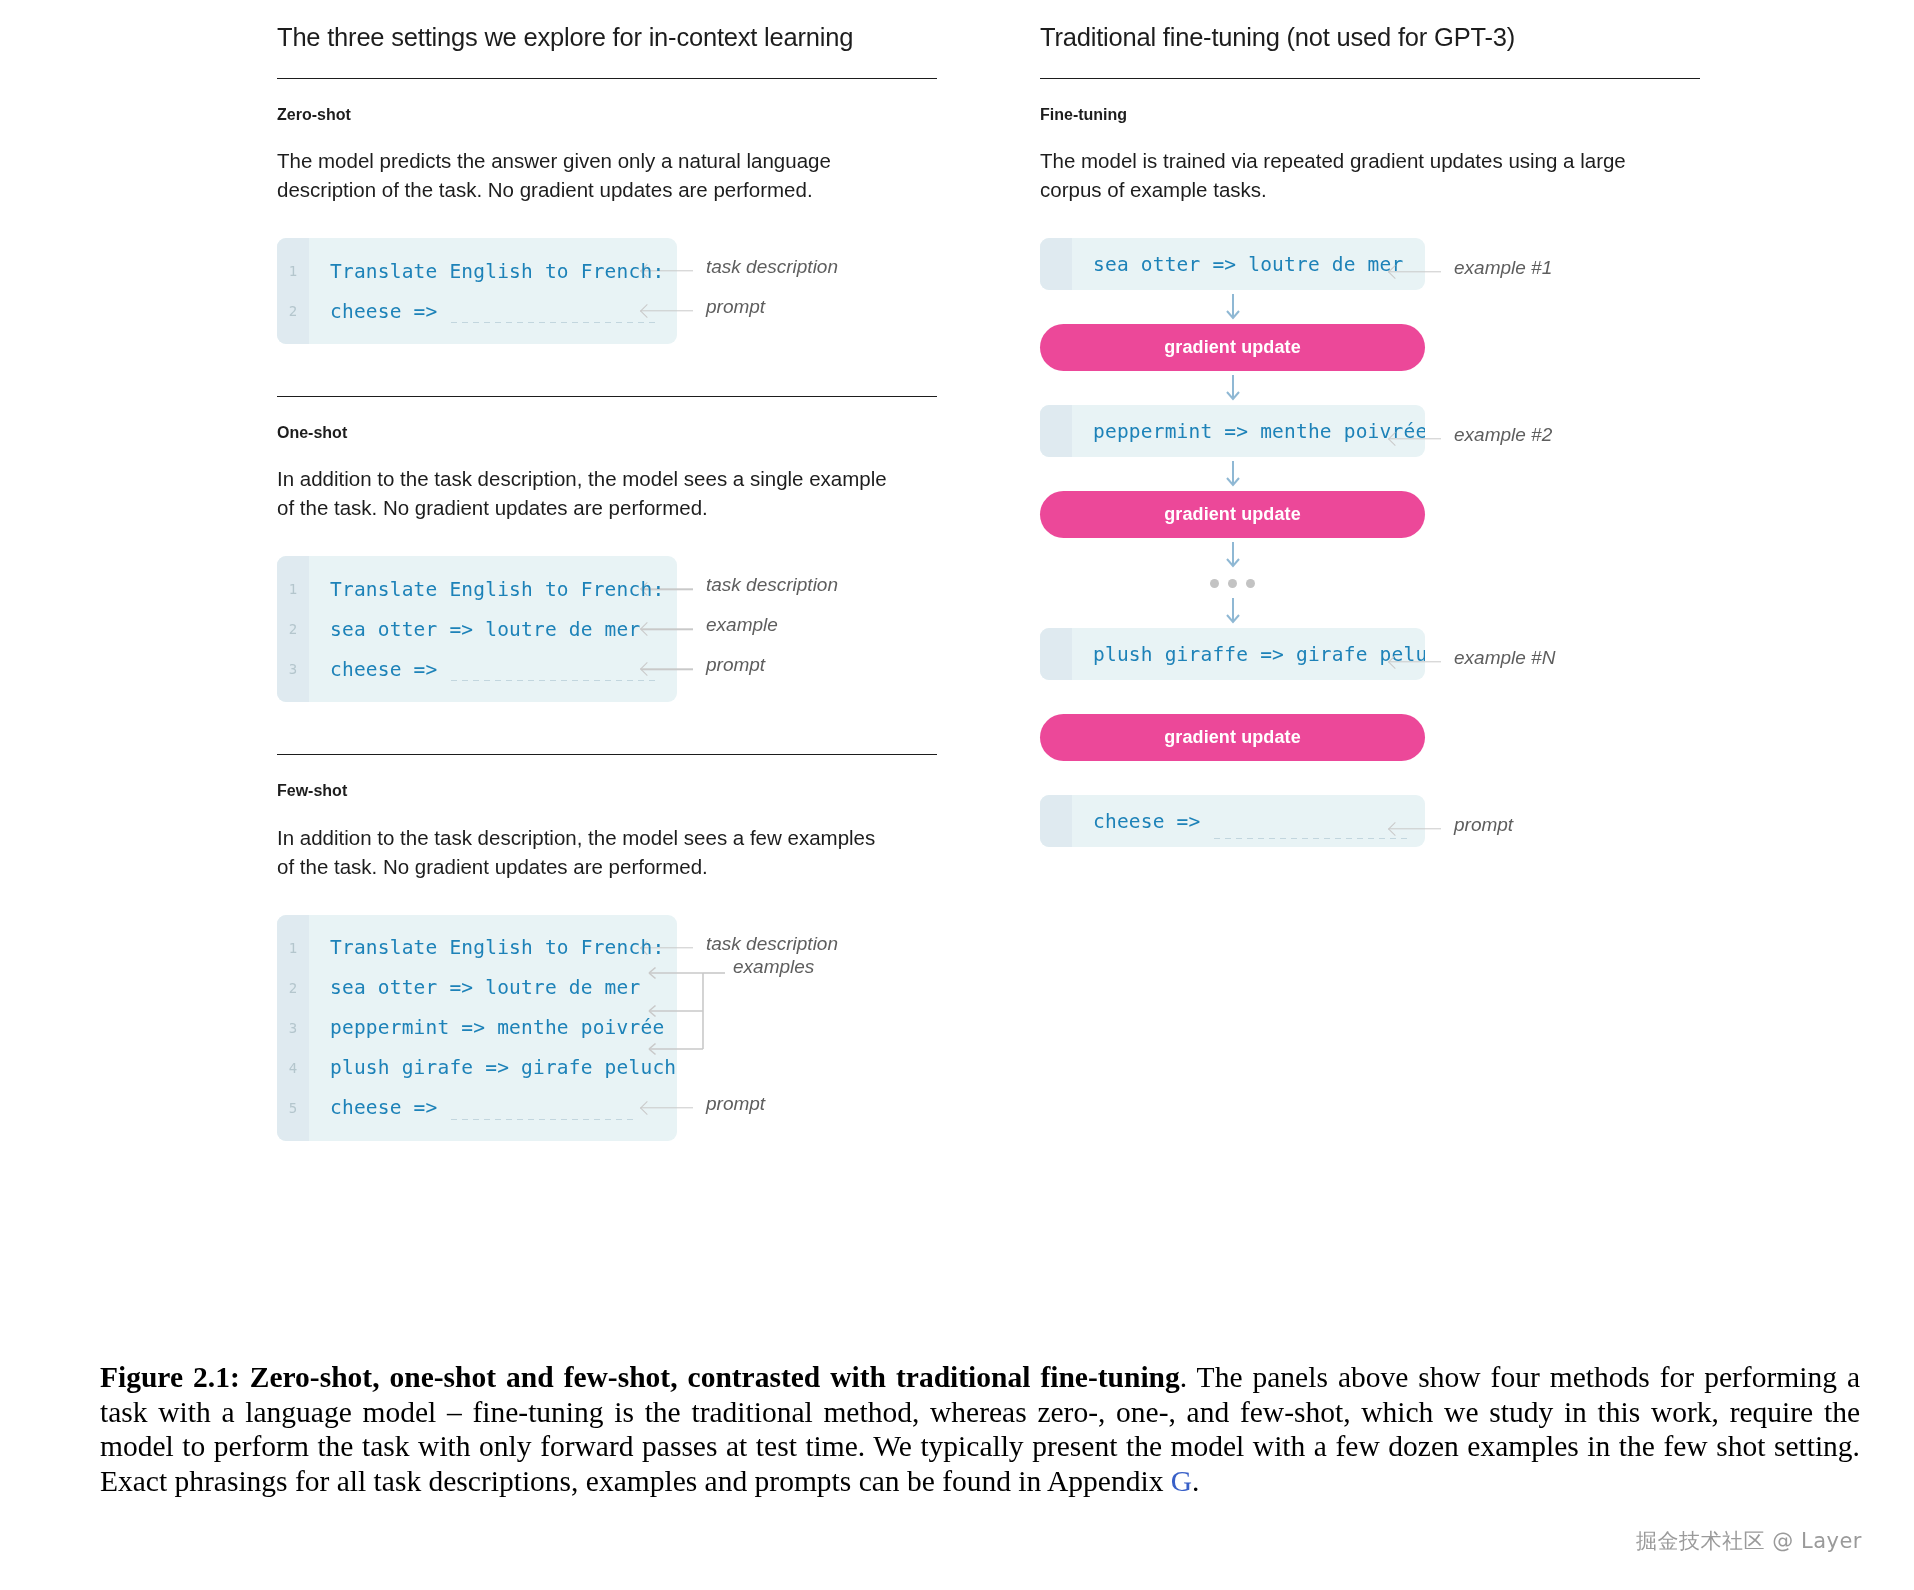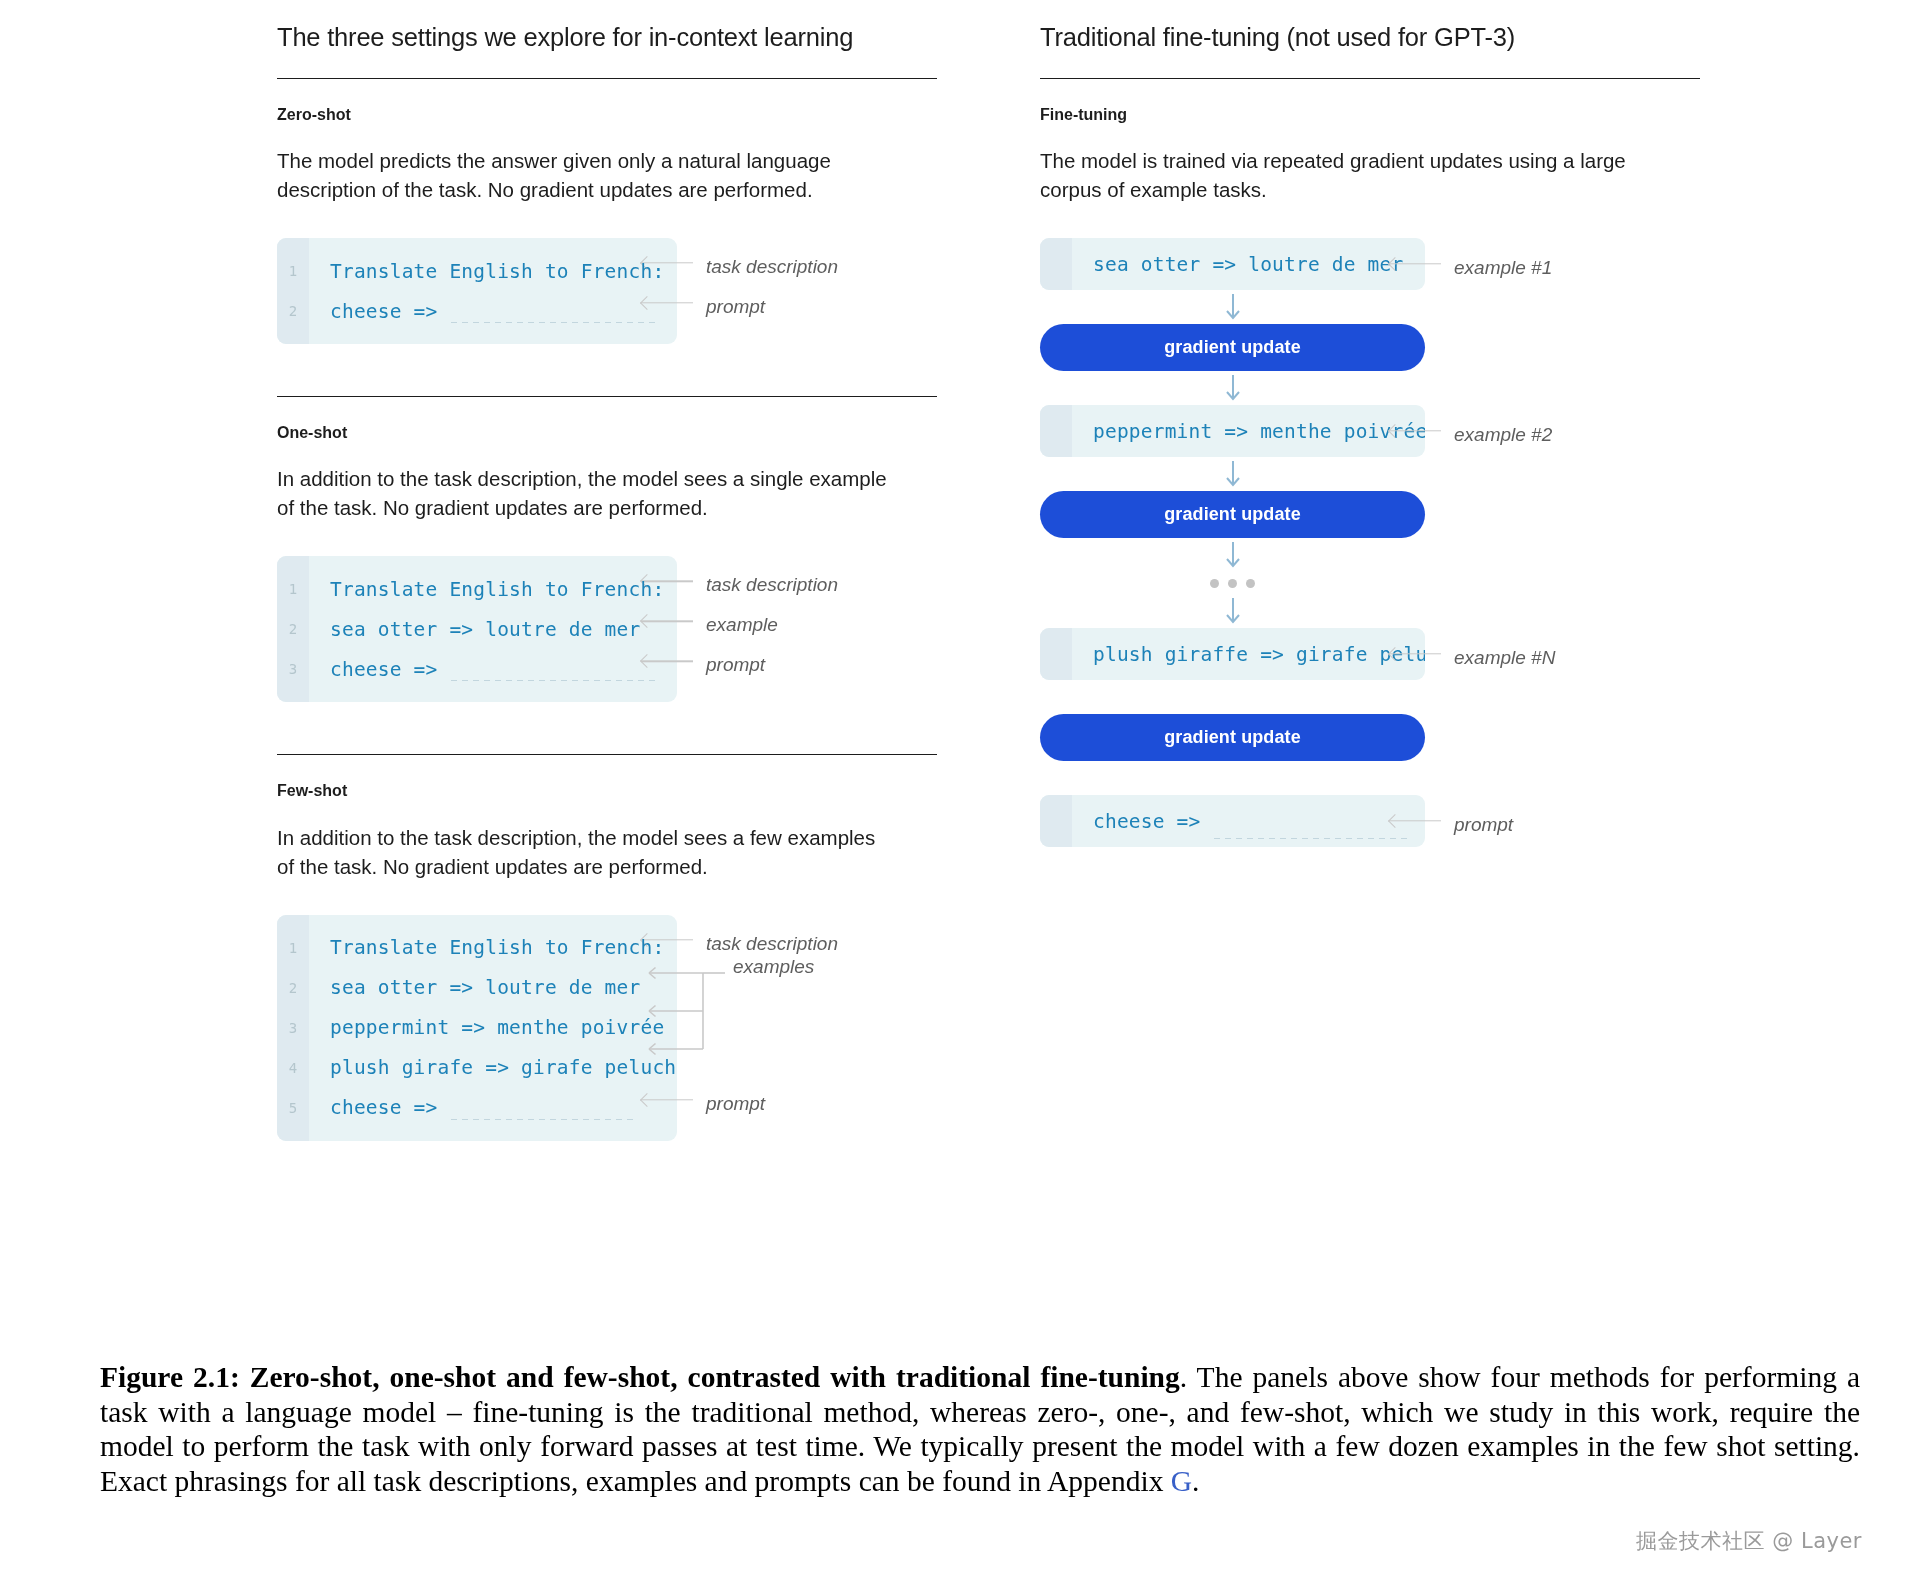--- a/index.html
+++ b/index.html
@@ -123,21 +123,21 @@
     background-image: linear-gradient(to right, #c2d6de 0 6px, transparent 6px 11px);
     background-size: 11px 1.5px;
     background-repeat: repeat-x;
   }
   .dots-fill.short { flex: 0 0 185px; }
 
   
   .anno {
     position: absolute;
     display: flex;
-    align-items: flex-start;
+    align-items: flex-end;
     gap: 0;
     white-space: nowrap;
   }
   .anno-arrow {
     width: 52px;
     height: 14px;
     position: relative;
     flex: 0 0 52px;
   }
   .anno-arrow::after {
@@ -195,21 +195,21 @@
     content: "";
     position: absolute;
     left: 0; top: 0; bottom: 0;
     width: 32px;
     background: #dfeaf0;
   }
   .pill {
     width: 385px;
     height: 47px;
     border-radius: 24px;
-    background: #1d4ed8;
+    background: #ec4899;
     color: #ffffff;
     font-size: 18px;
     font-weight: 700;
     display: flex;
     align-items: center;
     justify-content: center;
     letter-spacing: 0.1px;
   }
   .down-arrow {
     width: 385px;

